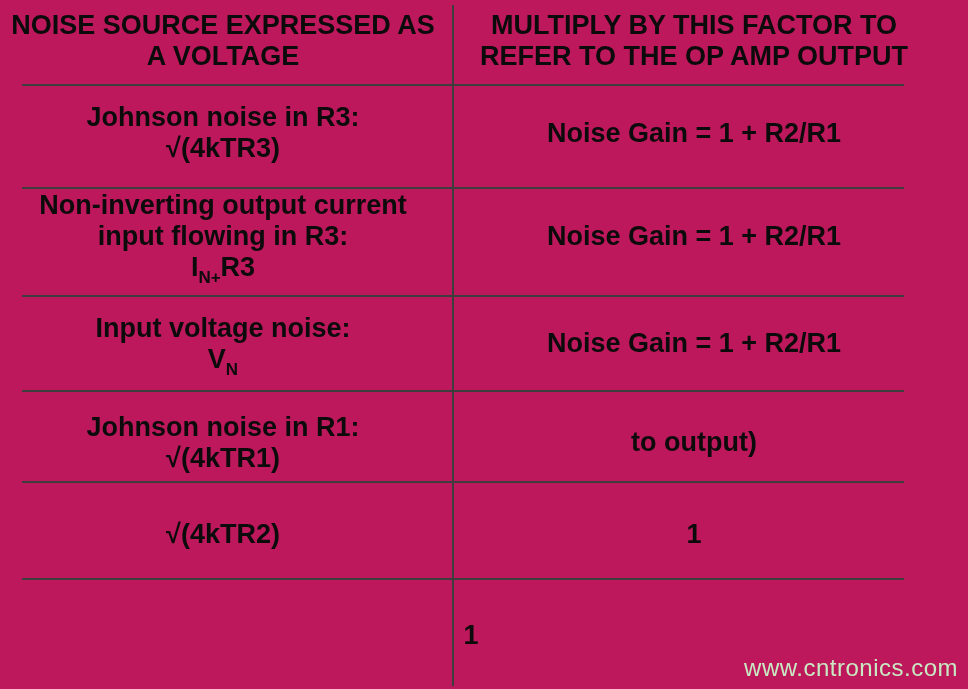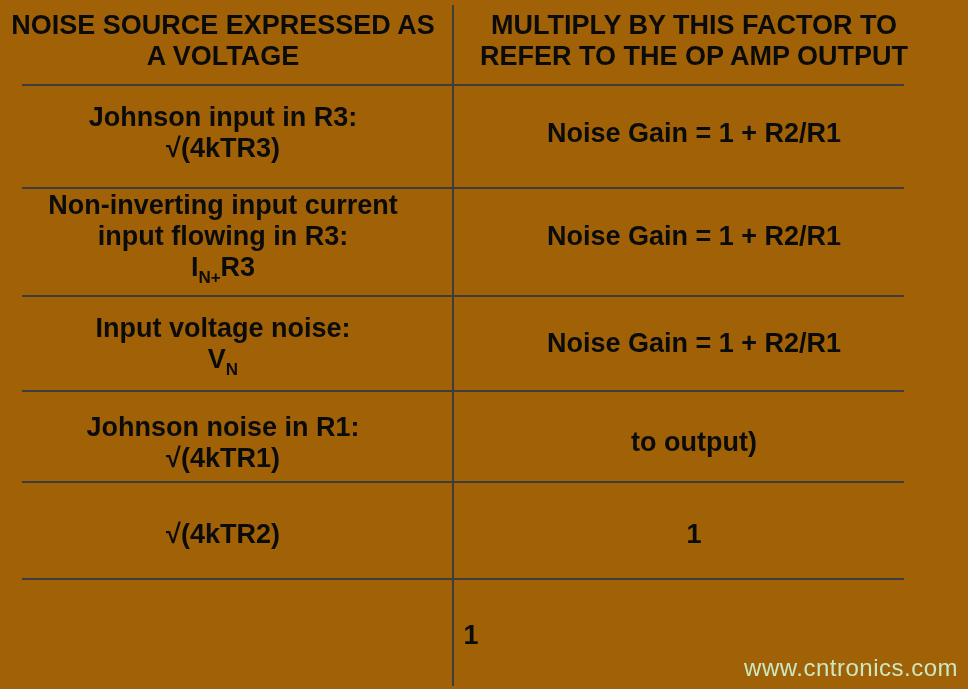--- a/index.html
+++ b/index.html
@@ -4,21 +4,21 @@
 <style>
   * { margin: 0; padding: 0; box-sizing: border-box; }
   html, body { background: #ffffff; }
   body {
     font-family: "Liberation Sans", "DejaVu Sans", sans-serif;
   }
   .page {
     position: relative;
     width: 968px;
     height: 689px;
-    background: #a16207;
+    background: #be185d;
     overflow: hidden;
     color: #0b0b0b;
   }
   .tbl {
     position: absolute;
     left: 0; top: 0;
     width: 968px;
     height: 689px;
     display: flex;
     flex-direction: column;
@@ -82,31 +82,31 @@
         <div class="line">A VOLTAGE</div>
       </div>
       <div class="cell right">
         <div class="line">MULTIPLY BY THIS FACTOR TO</div>
         <div class="line">REFER TO THE OP AMP OUTPUT</div>
       </div>
     </div>
 
     <div class="row" style="height:103px">
       <div class="cell left">
-        <div class="line">Johnson input in R3:</div>
+        <div class="line">Johnson noise in R3:</div>
         <div class="line">√(4kTR3)</div>
       </div>
       <div class="cell right">
         <div class="line">Noise Gain = 1 + R2/R1</div>
       </div>
     </div>
 
     <div class="row" style="height:108px">
       <div class="cell left">
-        <div class="line">Non-inverting input current</div>
+        <div class="line">Non-inverting output current</div>
         <div class="line">input flowing in R3:</div>
         <div class="line formula"><span>I</span><sub>N+</sub><span>R3</span></div>
       </div>
       <div class="cell right">
         <div class="line">Noise Gain = 1 + R2/R1</div>
       </div>
     </div>
 
     <div class="row" style="height:112px">
       <div class="cell left">

